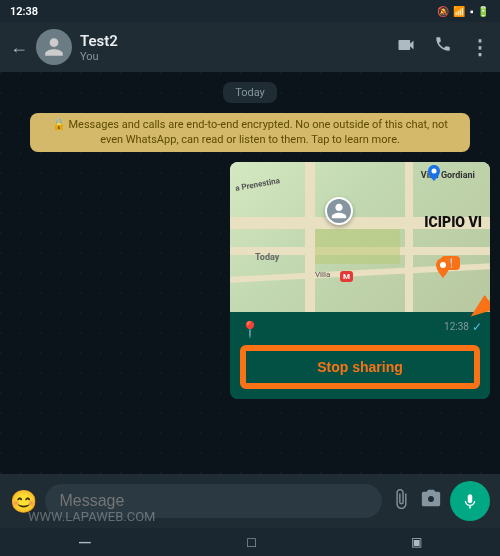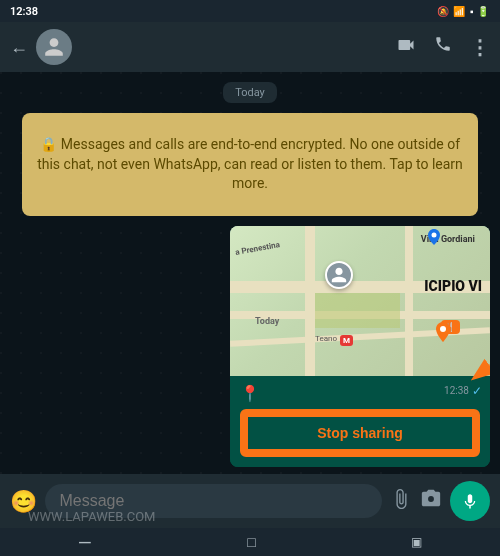--- a/index.html
+++ b/index.html
@@ -103,25 +103,25 @@
       color: #8696a0;
       font-size: 11px;
       padding: 4px 12px;
       border-radius: 8px;
     }
 
     
     .encryption-notice {
       background: #d4b96a;
       color: #5c4a00;
-      font-size: 14px;
+      font-size: 11px;
       text-align: center;
-      padding: 22px 14px;
+      padding: 4px 14px;
       border-radius: 8px;
-      margin: 0 12px 10px;
+      margin: 0 20px 10px;
       line-height: 1.4;
     }
 
     
     .message-wrapper {
       display: flex;
       justify-content: flex-end;
       margin-bottom: 6px;
     }
     .message-bubble {
@@ -194,21 +194,21 @@
     .live-text {
       color: #e9edef;
       font-size: 12px;
     }
 
     
     .stop-sharing-btn {
       display: block;
       width: 100%;
       background: transparent;
-      border: 8px solid #f97316;
+      border: 6px solid #f97316;
       color: #f97316;
       font-size: 14px;
       font-weight: 600;
       padding: 8px 0;
       border-radius: 6px;
       cursor: pointer;
       text-align: center;
     }
 
     
@@ -293,20 +293,22 @@
 </div>
 
 <div class="chat-header">
   <span class="back-arrow">←</span>
   <div class="avatar">
     <svg width="22" height="22" viewBox="0 0 24 24" fill="#ccc">
       <path d="M12 12c2.7 0 4.8-2.1 4.8-4.8S14.7 2.4 12 2.4 7.2 4.5 7.2 7.2 9.3 12 12 12zm0 2.4c-3.2 0-9.6 1.6-9.6 4.8v2.4h19.2v-2.4c0-3.2-6.4-4.8-9.6-4.8z"></path>
     </svg>
   </div>
   <div class="contact-info">
+    <div class="contact-name">Test2</div>
+    <div class="contact-status">You</div>
   </div>
   <div class="header-icons">
     <span>
       <svg width="20" height="20" viewBox="0 0 24 24" fill="#aebac1">
           <path d="M17 10.5V7c0-.55-.45-1-1-1H4c-.55 0-1 .45-1 1v10c0 .55.45 1 1 1h12c.55 0 1-.45 1-1v-3.5l4 4v-11l-4 4z"></path>
         </svg>
     </span>
     <span>
       <svg width="18" height="18" viewBox="0 0 24 24" fill="#aebac1">
           <path d="M6.6 10.8c1.4 2.8 3.8 5.1 6.6 6.6l2.2-2.2c.3-.3.7-.4 1-.2 1.1.4 2.3.6 3.6.6.6 0 1 .4 1 1V20c0 .6-.4 1-1 1-9.4 0-17-7.6-17-17 0-.6.4-1 1-1h3.5c.6 0 1 .4 1 1 0 1.3.2 2.5.6 3.6.1.3 0 .7-.2 1L6.6 10.8z"></path>
@@ -343,21 +345,21 @@
         <div style="position:absolute;top:108px;left:0;right:0;height:6px;background:#e8e0c0;z-index:1; transform:rotate(-3deg);"></div>
         <div style="position:absolute;top:0;bottom:0;left:75px;width:10px;background:#e8e0c0;z-index:1;"></div>
         <div style="position:absolute;top:0;bottom:0;left:175px;width:8px;background:#e8e0c0;z-index:1;"></div>
 
         <div style="position:absolute;top:67px;left:85px;width:85px;height:35px;background:#b8c870;z-index:2;opacity:0.5;"></div>
 
         <span class="map-label prenestina" style="position:absolute;top:18px;left:5px;font-size:8px;color:#555;transform:rotate(-10deg);z-index:5;">a Prenestina</span>
         <span class="map-label villa" style="position:absolute;top:8px;right:15px;font-size:9px;font-weight:bold;color:#333;z-index:5;">Villa Gordiani</span>
         <span class="map-label municipio" style="position:absolute;top:52px;right:8px;font-size:14px;font-weight:900;color:#111;z-index:5;">ICIPIO VI</span>
         <span class="map-label google" style="position:absolute;bottom:50px;left:25px;font-size:9px;color:#666;z-index:5;">Today</span>
-        <span style="position:absolute;bottom:33px;left:85px;font-size:8px;color:#555;z-index:5;">Teano</span>
+        <span style="position:absolute;bottom:33px;left:85px;font-size:8px;color:#555;z-index:5;">Villa</span>
 
         <div style="position:absolute;bottom:42px;right:30px;background:#f97316;color:#fff;border-radius:4px;padding:2px 4px;font-size:9px;z-index:6;font-weight:bold;">🍴</div>
 
         <div style="position:absolute;top:3px;right:50px;z-index:6;">
           <svg width="12" height="16" viewBox="0 0 12 16">
               <path d="M6 0C2.7 0 0 2.7 0 6c0 4.5 6 10 6 10s6-5.5 6-10c0-3.3-2.7-6-6-6z" fill="#1a73e8"></path>
               <circle cx="6" cy="6" r="2.5" fill="white"></circle>
             </svg>
         </div>
 

